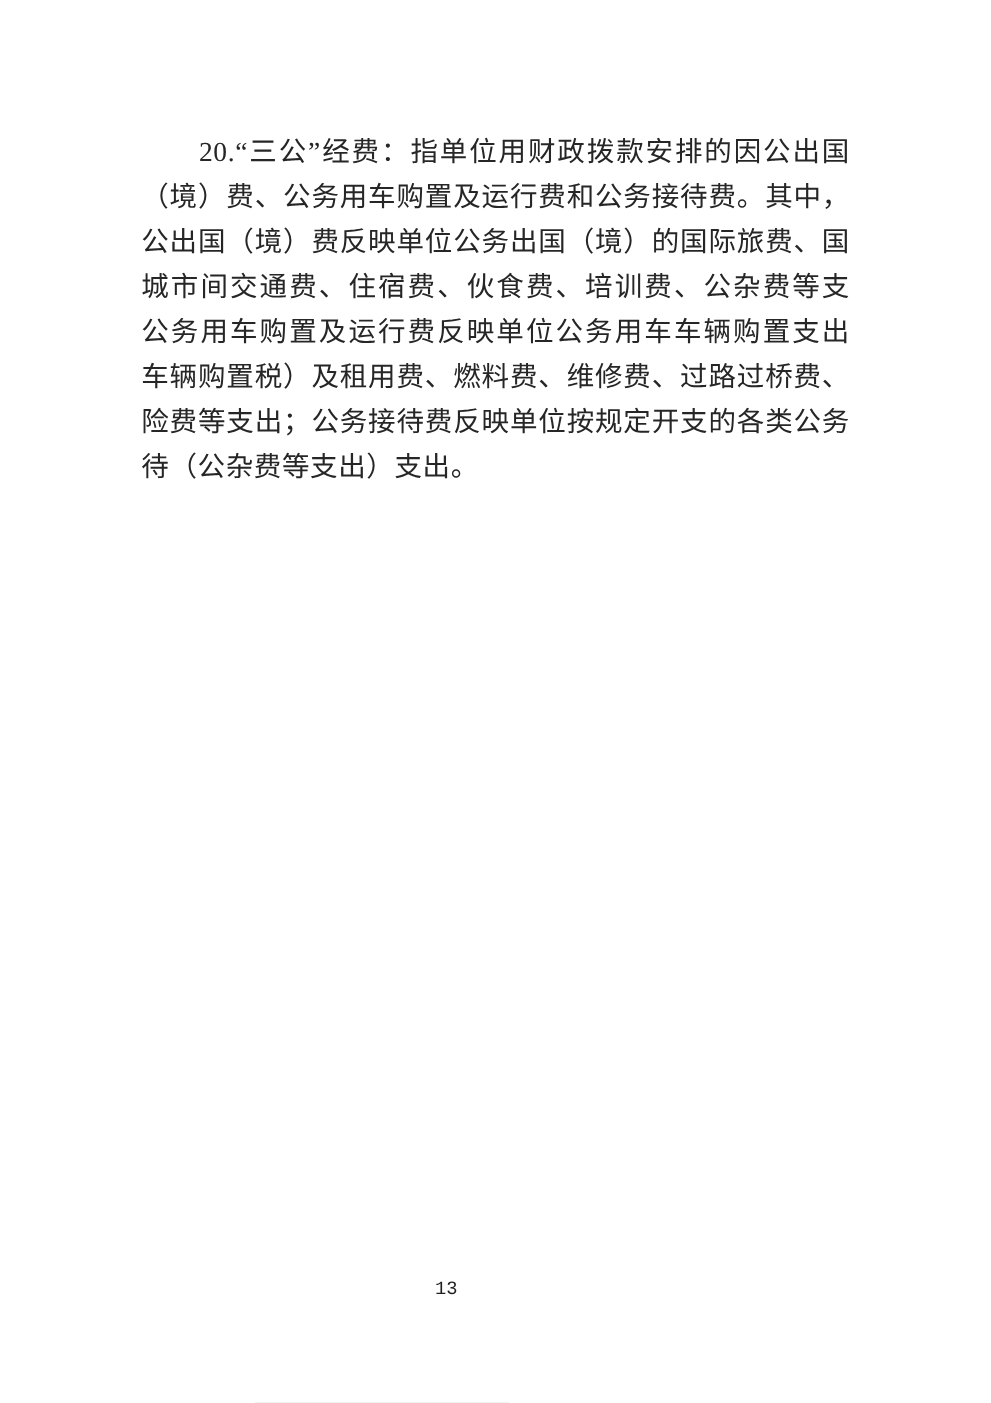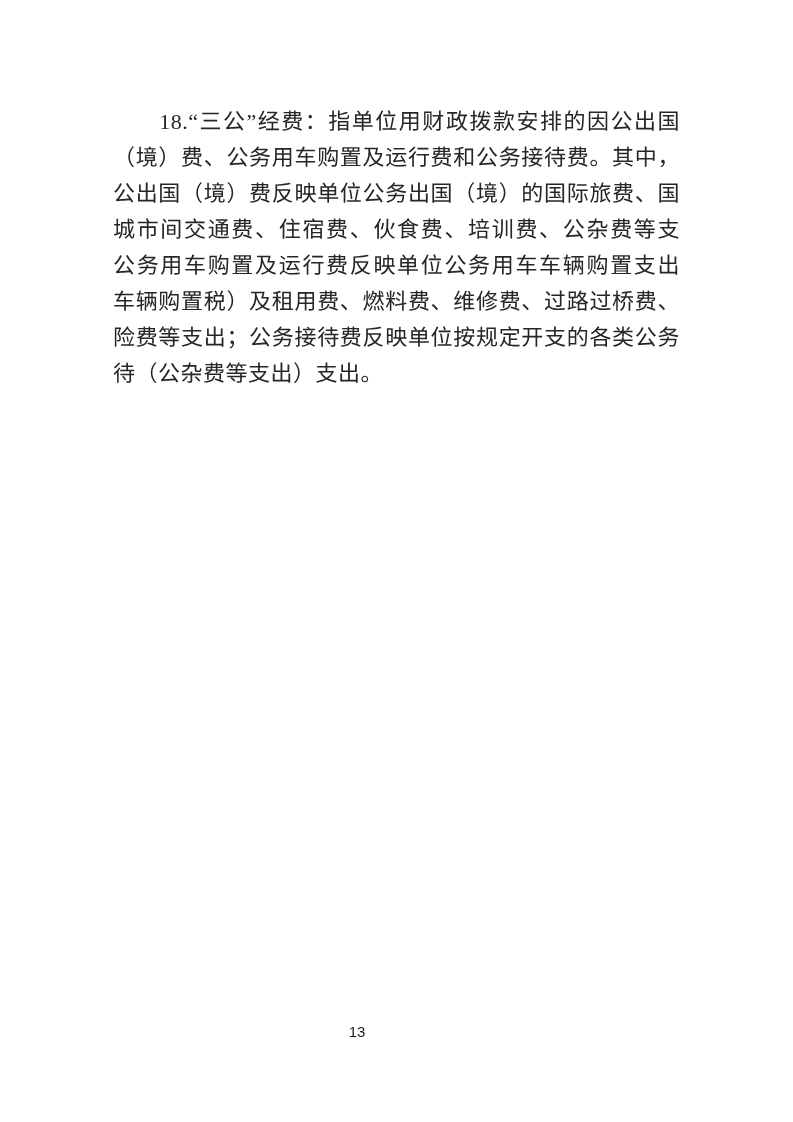--- a/index.html
+++ b/index.html
@@ -42,30 +42,30 @@
   }
   .page-footer {
     position: absolute;
     top: 1022px;
     left: 0;
     width: 714px;
     text-align: center;
     color: #1f1f1f;
     font-size: 15px;
     line-height: 20px;
-    font-family: Liberation Sans, sans-serif;
+    font-family: Liberation Mono, monospace;
   }
 </style>
 </head>
 <body>
 
 <div class="page">
 
   <div class="body-text">
-    <div class="para-line first-line">18.“三公”经费：指单位用财政拨款安排的因公出国</div>
+    <div class="para-line first-line">20.“三公”经费：指单位用财政拨款安排的因公出国</div>
     <div class="para-line">（境）费、公务用车购置及运行费和公务接待费。其中，因</div>
     <div class="para-line">公出国（境）费反映单位公务出国（境）的国际旅费、国外</div>
     <div class="para-line">城市间交通费、住宿费、伙食费、培训费、公杂费等支出；</div>
     <div class="para-line">公务用车购置及运行费反映单位公务用车车辆购置支出（含</div>
     <div class="para-line">车辆购置税）及租用费、燃料费、维修费、过路过桥费、保</div>
     <div class="para-line">险费等支出；公务接待费反映单位按规定开支的各类公务接</div>
     <div class="para-line last-line">待（公杂费等支出）支出。</div>
   </div>
 
   <div class="page-footer">

